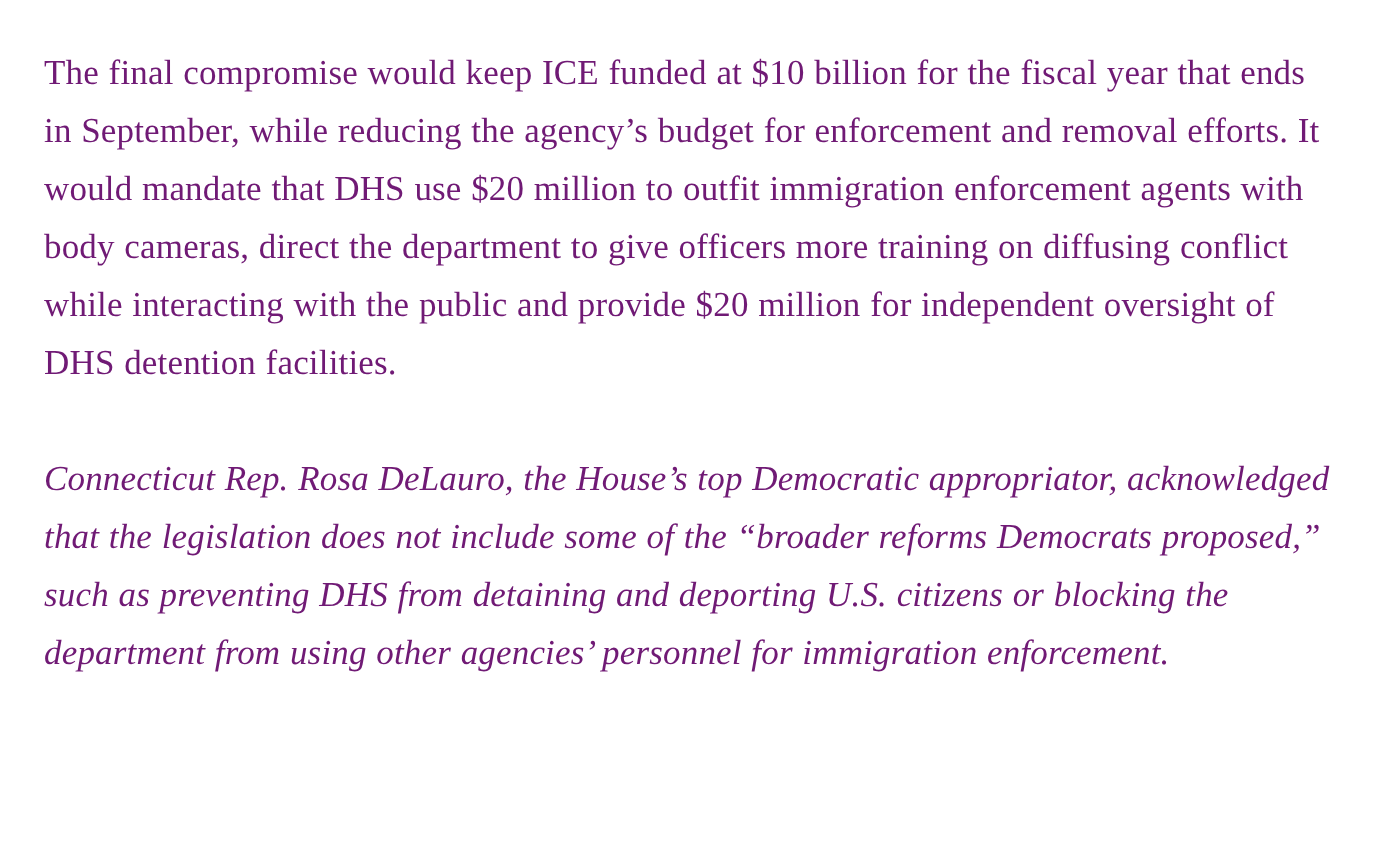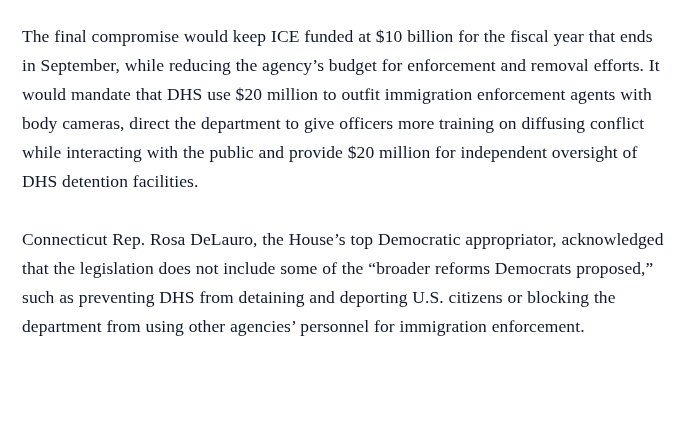--- a/index.html
+++ b/index.html
@@ -14,28 +14,29 @@
     color: #1a1a1a;
     overflow: hidden;
   }
   .article {
     padding: 22px 22px 0 22px;
     box-sizing: border-box;
   }
   .para {
     font-size: 17.5px;
     line-height: 29px;
-    color: #0f172a;
+    color: #701a75;
     margin: 0 0 29px 0;
     text-align: left;
     letter-spacing: 0.005em;
     word-spacing: 0.02em;
   }
   .para:last-child {
     margin-bottom: 12px;
+    font-style: italic;
   }
 </style>
 </head>
 <body>
 
 <div class="article">
   <p class="para">The final compromise would keep ICE funded at $10 billion for the fiscal year that ends in September, while reducing the agency’s budget for enforcement and removal efforts. It would mandate that DHS use $20 million to outfit immigration enforcement agents with body cameras, direct the department to give officers more training on diffusing conflict while interacting with the public and provide $20 million for independent oversight of DHS detention facilities.</p>
   <p class="para">Connecticut Rep. Rosa DeLauro, the House’s top Democratic appropriator, acknowledged that the legislation does not include some of the “broader reforms Democrats proposed,” such as preventing DHS from detaining and deporting U.S. citizens or blocking the department from using other agencies’ personnel for immigration enforcement.</p>
 </div>
 

